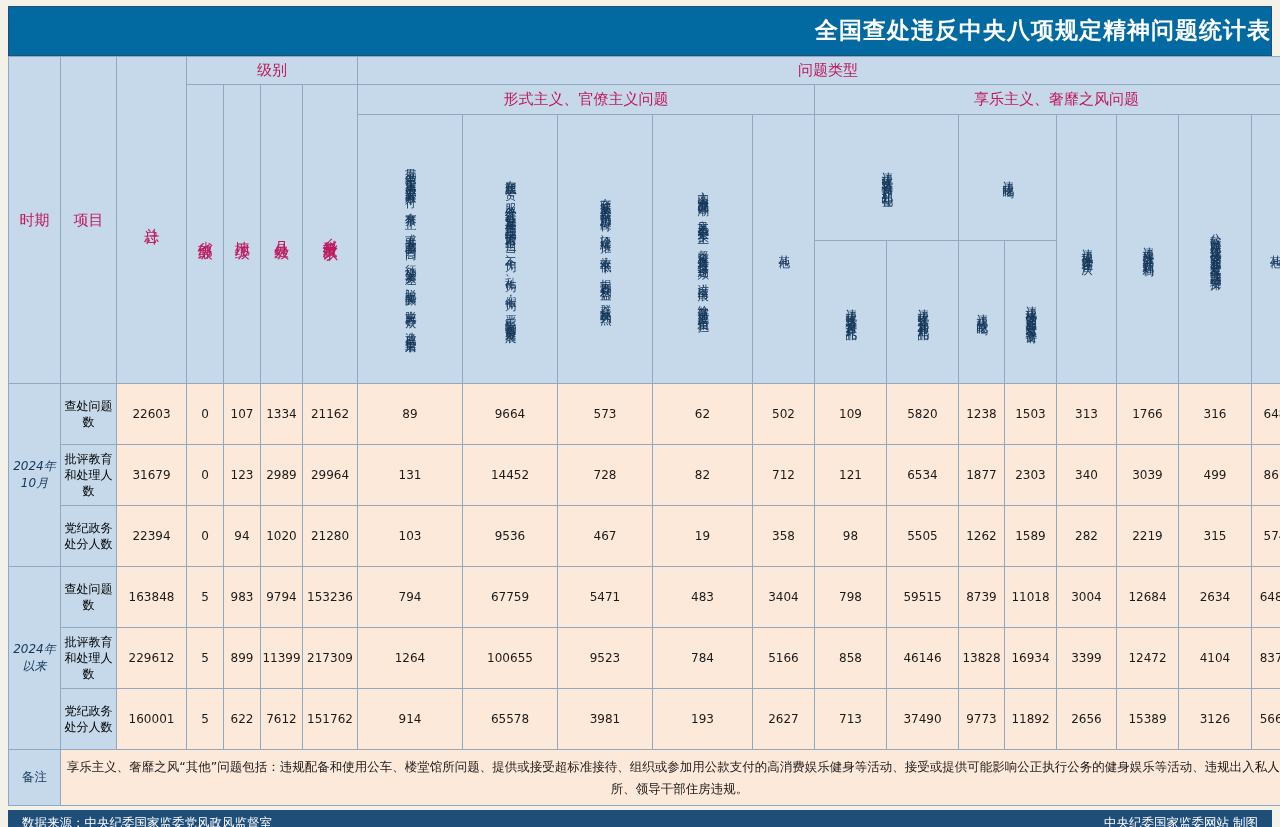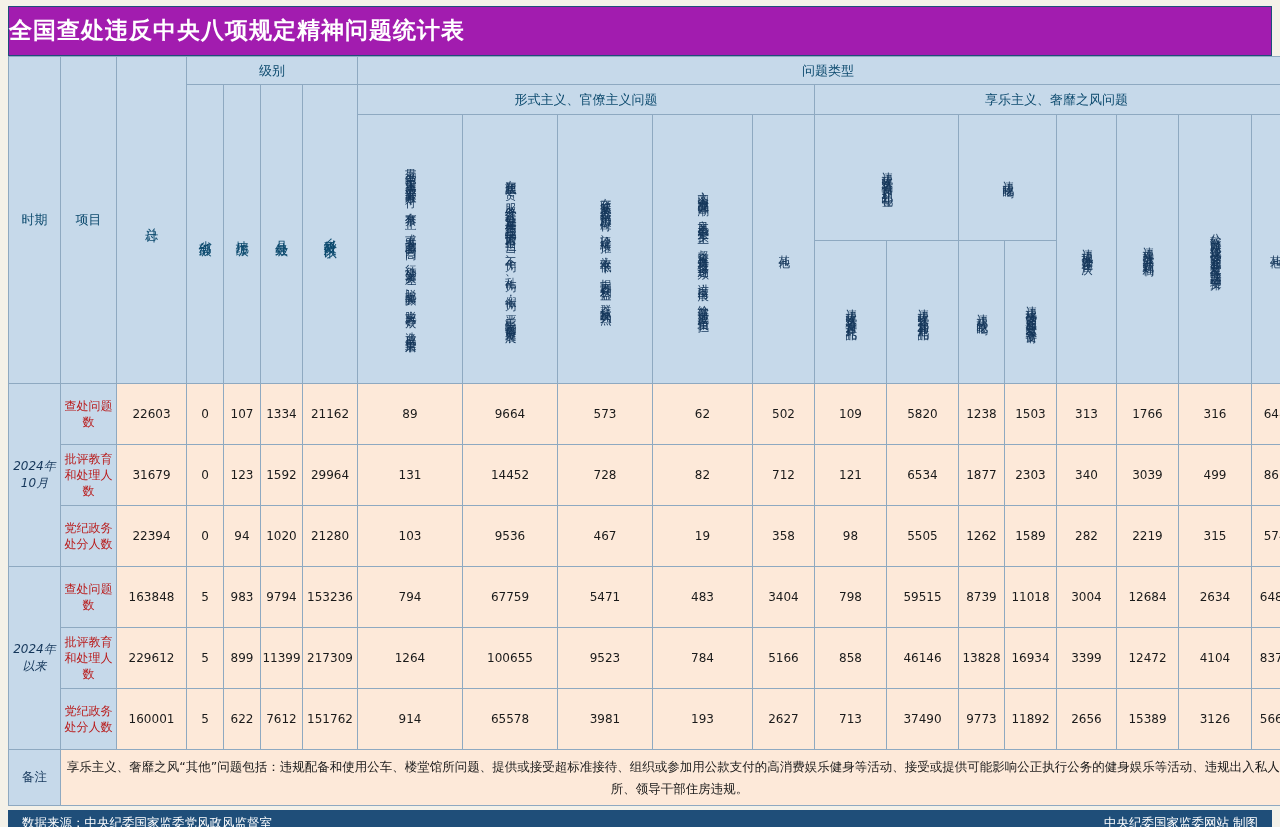--- a/index.html
+++ b/index.html
@@ -10,23 +10,23 @@
     overflow:hidden;
   }
   .page{
     width:1280px;height:827px;
     box-sizing:border-box;
     padding:6px 8px 4px 8px;
     background:#f4f1e8;
     position:relative;
   }
   .title-bar{
-    background:#a21caf;
+    background:#0369a1;
     color:#ffffff;
-    text-align:left;
+    text-align:right;
     font-size:23px;
     font-weight:bold;
     letter-spacing:1px;
     padding:8px 0 9px 0;
     border:1px solid #1f4e79;
   }
   table.main{
     border-collapse:collapse;
     width:100%;
     table-layout:fixed;
@@ -35,23 +35,23 @@
   }
   table.main td,table.main th{
     border:1px solid #8ea9c1;
     text-align:center;
     vertical-align:middle;
     padding:2px 1px;
     font-weight:normal;
   }
   .hdr{
     background:#c6d9ea;
-    font-size:13px;
-    font-weight:bold;
-    color:#0c4a6e;
+    font-size:15px;
+    font-weight:bold;
+    color:#be185d;
   }
   .hdr-sm{
     background:#c6d9ea;
     font-size:11.5px;
     font-weight:bold;
     color:#14365a;
   }
   .vert{
     writing-mode:vertical-rl;
     text-orientation:upright;
@@ -66,21 +66,21 @@
   .vert-120{ height:118px; }
   .cellnum{
     background:#fde9d9;
     font-size:12px;
     color:#1a1a1a;
   }
   .rowlabel{
     background:#c6d9ea;
     font-size:12px;
     font-weight:bold;
-    color:#b91c1c;
+    color:#000000;
     line-height:1.35;
   }
   .periodlabel{
     background:#c6d9ea;
     font-size:12px;
     font-weight:bold;
     color:#14365a;
     line-height:1.4;
     font-style:italic;
   }
@@ -205,21 +205,21 @@
       <td class="cellnum">1766</td>
       <td class="cellnum">316</td>
       <td class="cellnum">648</td>
     </tr>
 
     <tr class="datarow">
       <td class="rowlabel">批评教育和处理人数</td>
       <td class="cellnum">31679</td>
       <td class="cellnum">0</td>
       <td class="cellnum">123</td>
-      <td class="cellnum">1592</td>
+      <td class="cellnum">2989</td>
       <td class="cellnum">29964</td>
       <td class="cellnum">131</td>
       <td class="cellnum">14452</td>
       <td class="cellnum">728</td>
       <td class="cellnum">82</td>
       <td class="cellnum">712</td>
       <td class="cellnum">121</td>
       <td class="cellnum">6534</td>
       <td class="cellnum">1877</td>
       <td class="cellnum">2303</td>

